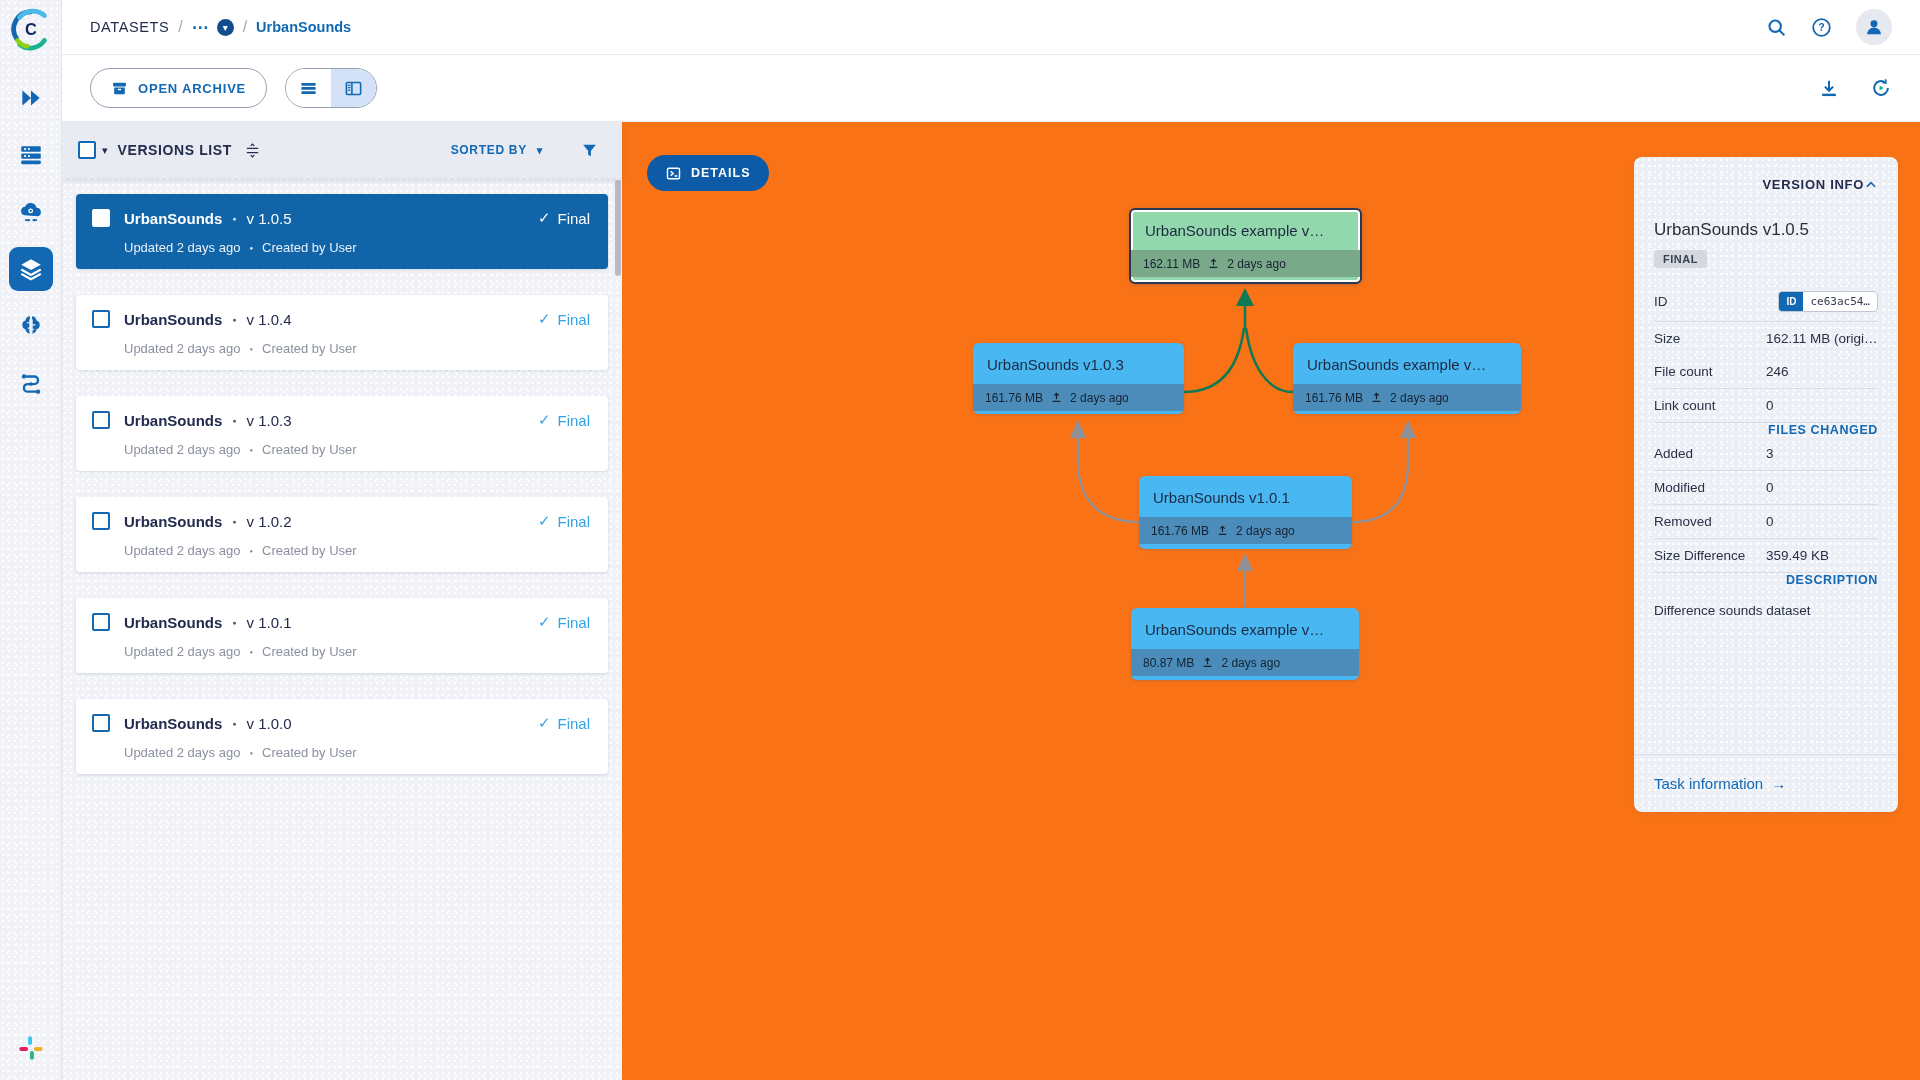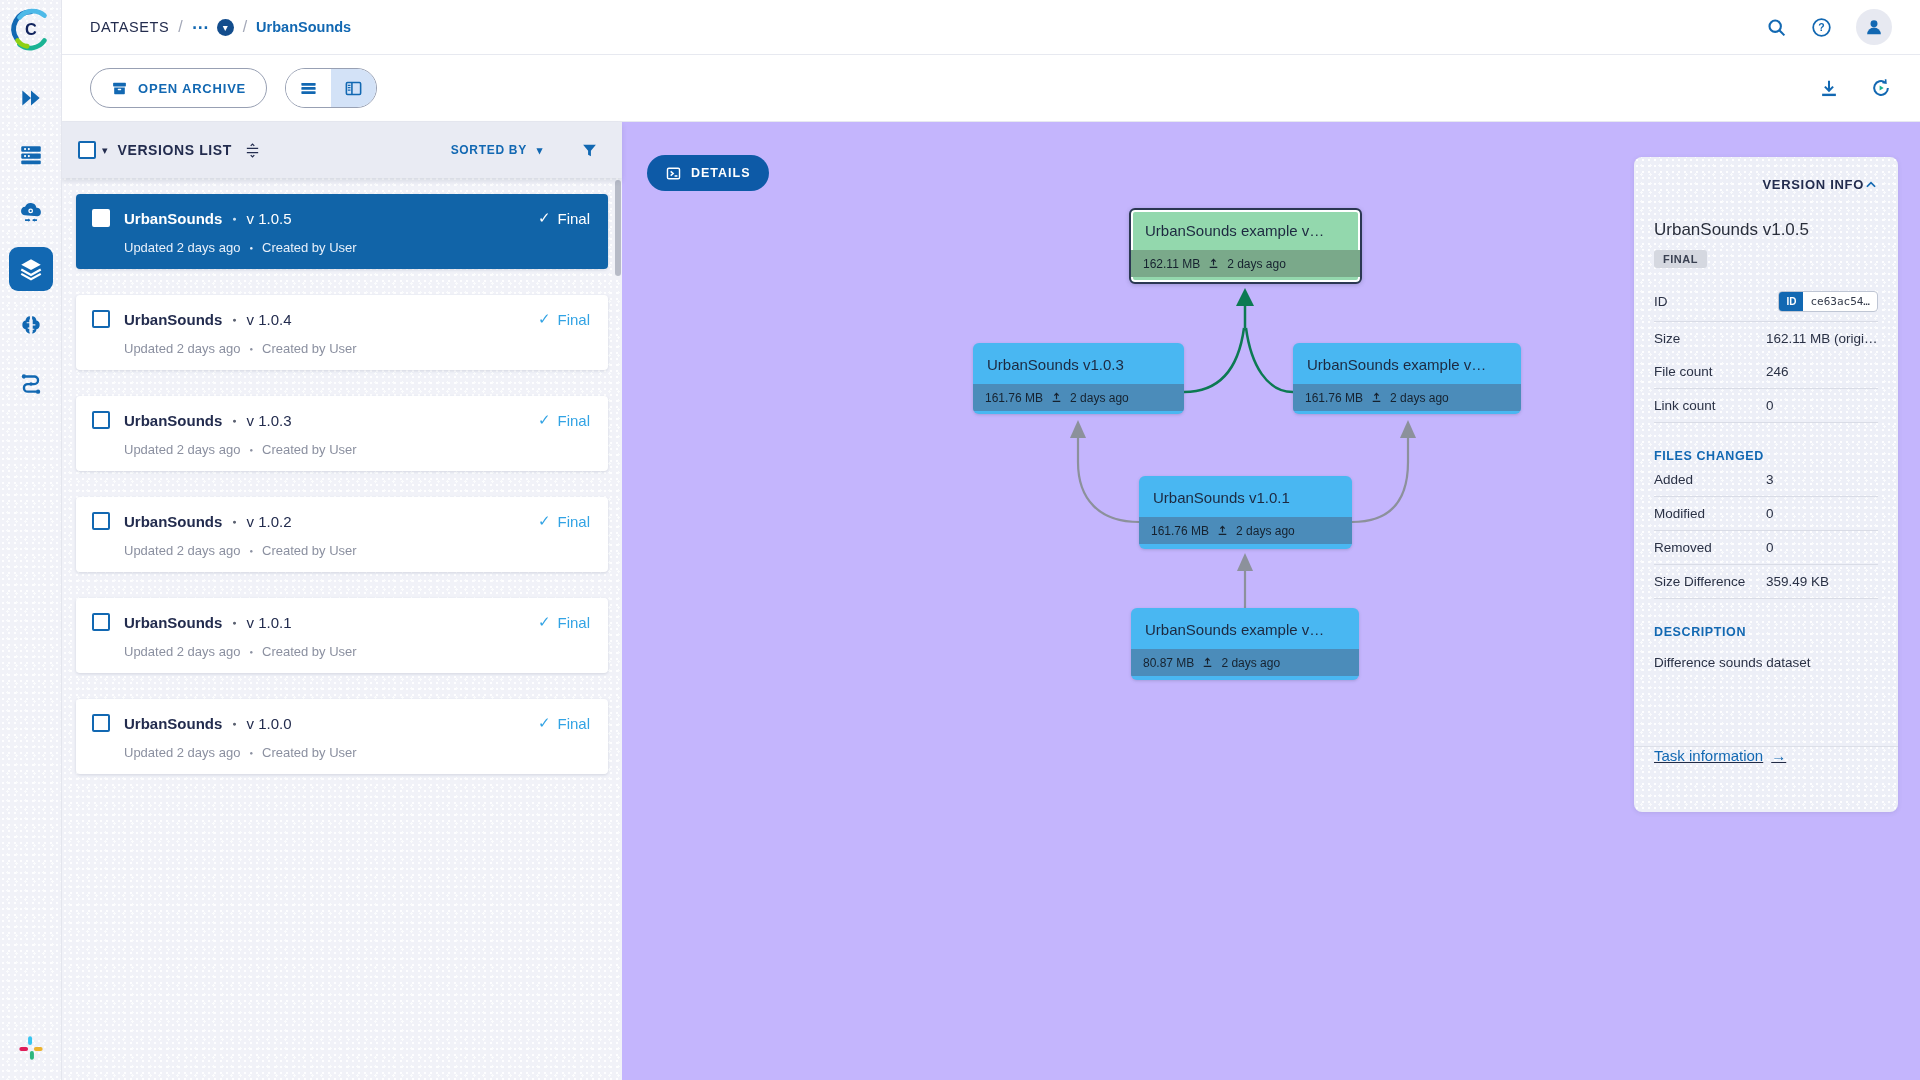--- a/index.html
+++ b/index.html
@@ -83,21 +83,21 @@
   .vcard.sel .vfinal { color:#fff; }
   .vtagrow { margin:9px 0 0 32px; }
   .tag-current { display:inline-block; background:#4e5540; color:#fff; font-size:12.5px;
                  padding:3px 16px 4px 10px; border-radius:3px 0 0 3px;
                  clip-path:polygon(0 0, calc(100% - 9px) 0, 100% 50%, calc(100% - 9px) 100%, 0 100%); }
   .vmeta { margin:13px 0 0 32px; font-size:13px; color:#8b90a0; display:flex; align-items:center; gap:9px; }
   .vcard.sel .vmeta { color:#e8f0fa; }
   .mdot { font-size:6px; }
 
   
-  .graph { position:absolute; left:622px; top:122px; width:1298px; height:958px; background:#c4b5fd; }
+  .graph { position:absolute; left:622px; top:122px; width:1298px; height:958px; background:#f97316; }
   .btn-details { position:absolute; left:25px; top:33px; height:36px; background:#0d5aa7; color:#fff;
                  border:none; border-radius:18px; display:flex; align-items:center; gap:9px; padding:0 18px;
                  font-size:12.5px; font-weight:bold; letter-spacing:1px; cursor:pointer;
                  font-family:"Liberation Sans", sans-serif; }
   .btn-details svg { width:17px; height:17px; }
 
   .edges { position:absolute; left:0; top:0; width:1298px; height:958px; pointer-events:none; }
 
   .node { position:absolute; border-radius:6px; overflow:hidden; box-shadow:0 1px 3px rgba(70,80,110,.25); cursor:pointer; }
   .node .ntitle { padding:13px 14px 11px 14px; font-size:15px; color:#1d2940; }
@@ -130,24 +130,24 @@
   .irow .lab { flex:0 0 50%; color:#2a3145; }
   .irow .val { flex:1; color:#2a3145; }
   .irow.noline { border-bottom:none; }
   .rows1 { margin-top:14px; }
   .idchip { display:inline-flex; align-items:stretch; border-radius:4px; overflow:hidden;
             border:1px solid #bfc6d4; background:#fff; float:right; cursor:pointer; }
   .idchip .k { background:#1268b2; color:#fff; font-size:10px; font-weight:bold; padding:3px 7px;
                display:flex; align-items:center; }
   .idchip .v { font-family:"DejaVu Sans Mono", monospace; font-size:11px; color:#333a4a;
                padding:3px 7px; display:flex; align-items:center; }
-  .sect { margin-top:26px; font-size:12.5px; font-weight:bold; color:#1268b2; letter-spacing:.6px; }
+  .sect { font-size:12.5px; font-weight:bold; color:#1268b2; letter-spacing:.6px;text-align:right; }
   .desc-text { margin-top:16px; font-size:13.5px; color:#2a3145; }
-  .tasklink-wrap { position:absolute; left:0; right:0; bottom:8px; height:58px; border-top:1px solid #dcdfe8;
-                   display:flex; align-items:flex-start; padding:0 20px;text-decoration:underline; }
+  .tasklink-wrap { position:absolute; left:0; right:0; bottom:0; height:58px; border-top:1px solid #dcdfe8;
+                   display:flex; align-items:center; padding:0 20px; }
   .tasklink { color:#1268b2; font-size:15px; cursor:pointer; display:flex; align-items:center; gap:8px; }
 </style>
 </head>
 <body>
 
 <div class="sidebar noise">
   <svg class="logo" viewBox="0 0 48 48">
     <path d="M24 6 a18 18 0 0 0 -15 28" fill="none" stroke="#1268b2" stroke-width="5" stroke-linecap="round"></path>
     <path d="M38 10 a18 18 0 0 0 -26 2" fill="none" stroke="#4db9e8" stroke-width="5" stroke-linecap="round"></path>
     <path d="M12 40 a18 18 0 0 0 26 -4" fill="none" stroke="#19b394" stroke-width="5" stroke-linecap="round"></path>

